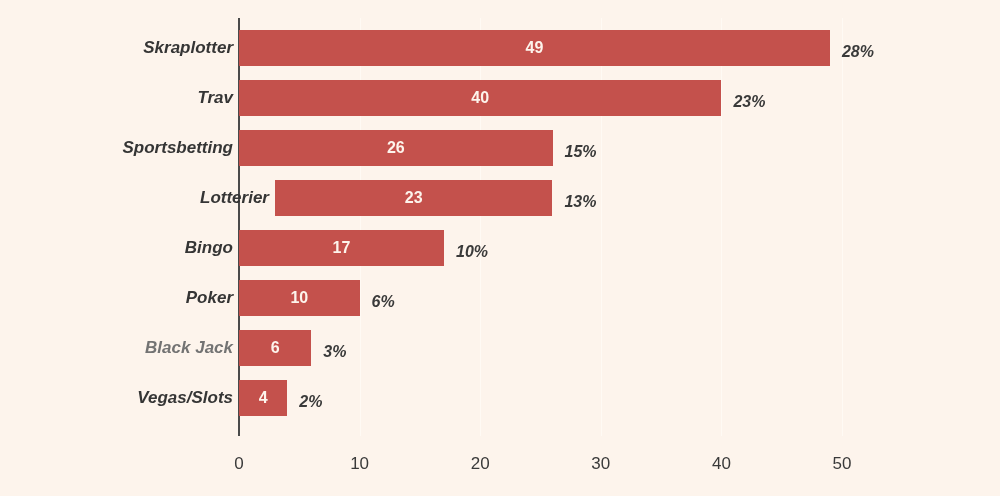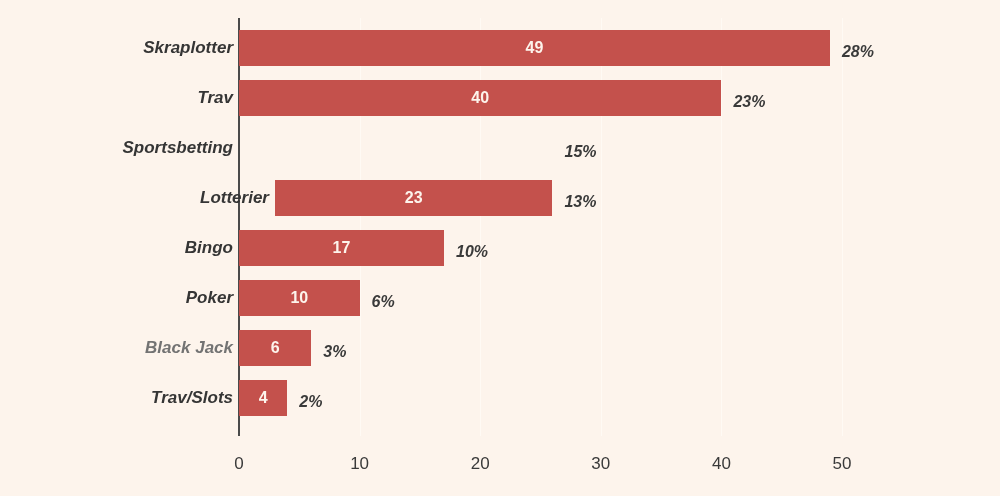--- a/index.html
+++ b/index.html
@@ -160,20 +160,23 @@
       </div>
       <div class="row" style="top: 80px;">
         <div class="cat-label" style="color: rgb(53, 53, 53);">Trav</div>
         <div class="bar" style="width: 482.4px; height: 36px; background: rgb(196, 81, 76);">
           <div class="bar-value" style="color: rgb(253, 244, 236);">40</div>
         </div>
         <div class="pct-label" style="left: 733.4px; color: rgb(58, 58, 58);">23%</div>
       </div>
       <div class="row" style="top: 130px;">
         <div class="cat-label" style="color: rgb(53, 53, 53);">Sportsbetting</div>
+        <div class="bar" style="width: 313.56px; height: 36px; background: rgb(196, 81, 76);">
+          <div class="bar-value" style="color: rgb(253, 244, 236);">26</div>
+        </div>
         <div class="pct-label" style="left: 564.56px; color: rgb(58, 58, 58);">15%</div>
       </div>
       <div class="row" style="top: 180px; margin-left: 36px;">
         <div class="cat-label" style="color: rgb(53, 53, 53);">Lotterier</div>
         <div class="bar" style="width: 277.38px; height: 36px; background: rgb(196, 81, 76);">
           <div class="bar-value" style="color: rgb(253, 244, 236);">23</div>
         </div>
         <div class="pct-label" style="left: 528.38px; color: rgb(58, 58, 58);">13%</div>
       </div>
       <div class="row" style="top: 230px;">
@@ -191,21 +194,21 @@
         <div class="pct-label" style="left: 371.6px; color: rgb(58, 58, 58);">6%</div>
       </div>
       <div class="row" style="top: 330px;">
         <div class="cat-label" style="color: #737373;">Black Jack</div>
         <div class="bar" style="width: 72.36px; height: 36px; background: rgb(196, 81, 76);">
           <div class="bar-value" style="color: rgb(253, 244, 236);">6</div>
         </div>
         <div class="pct-label" style="left: 323.36px; color: rgb(58, 58, 58);">3%</div>
       </div>
       <div class="row" style="top: 380px;">
-        <div class="cat-label" style="color: rgb(53, 53, 53);">Trav/Slots</div>
+        <div class="cat-label" style="color: rgb(53, 53, 53);">Vegas/Slots</div>
         <div class="bar" style="width: 48.24px; height: 36px; background: rgb(196, 81, 76);">
           <div class="bar-value" style="color: rgb(253, 244, 236);">4</div>
         </div>
         <div class="pct-label" style="left: 299.24px; color: rgb(58, 58, 58);">2%</div>
       </div>
     </div>
 
   <div class="x-axis" id="xaxis-host">
       <div class="x-tick" style="left: 239px; color: rgb(58, 58, 58);">0</div>
       <div class="x-tick" style="left: 359.6px; color: rgb(58, 58, 58);">10</div>

